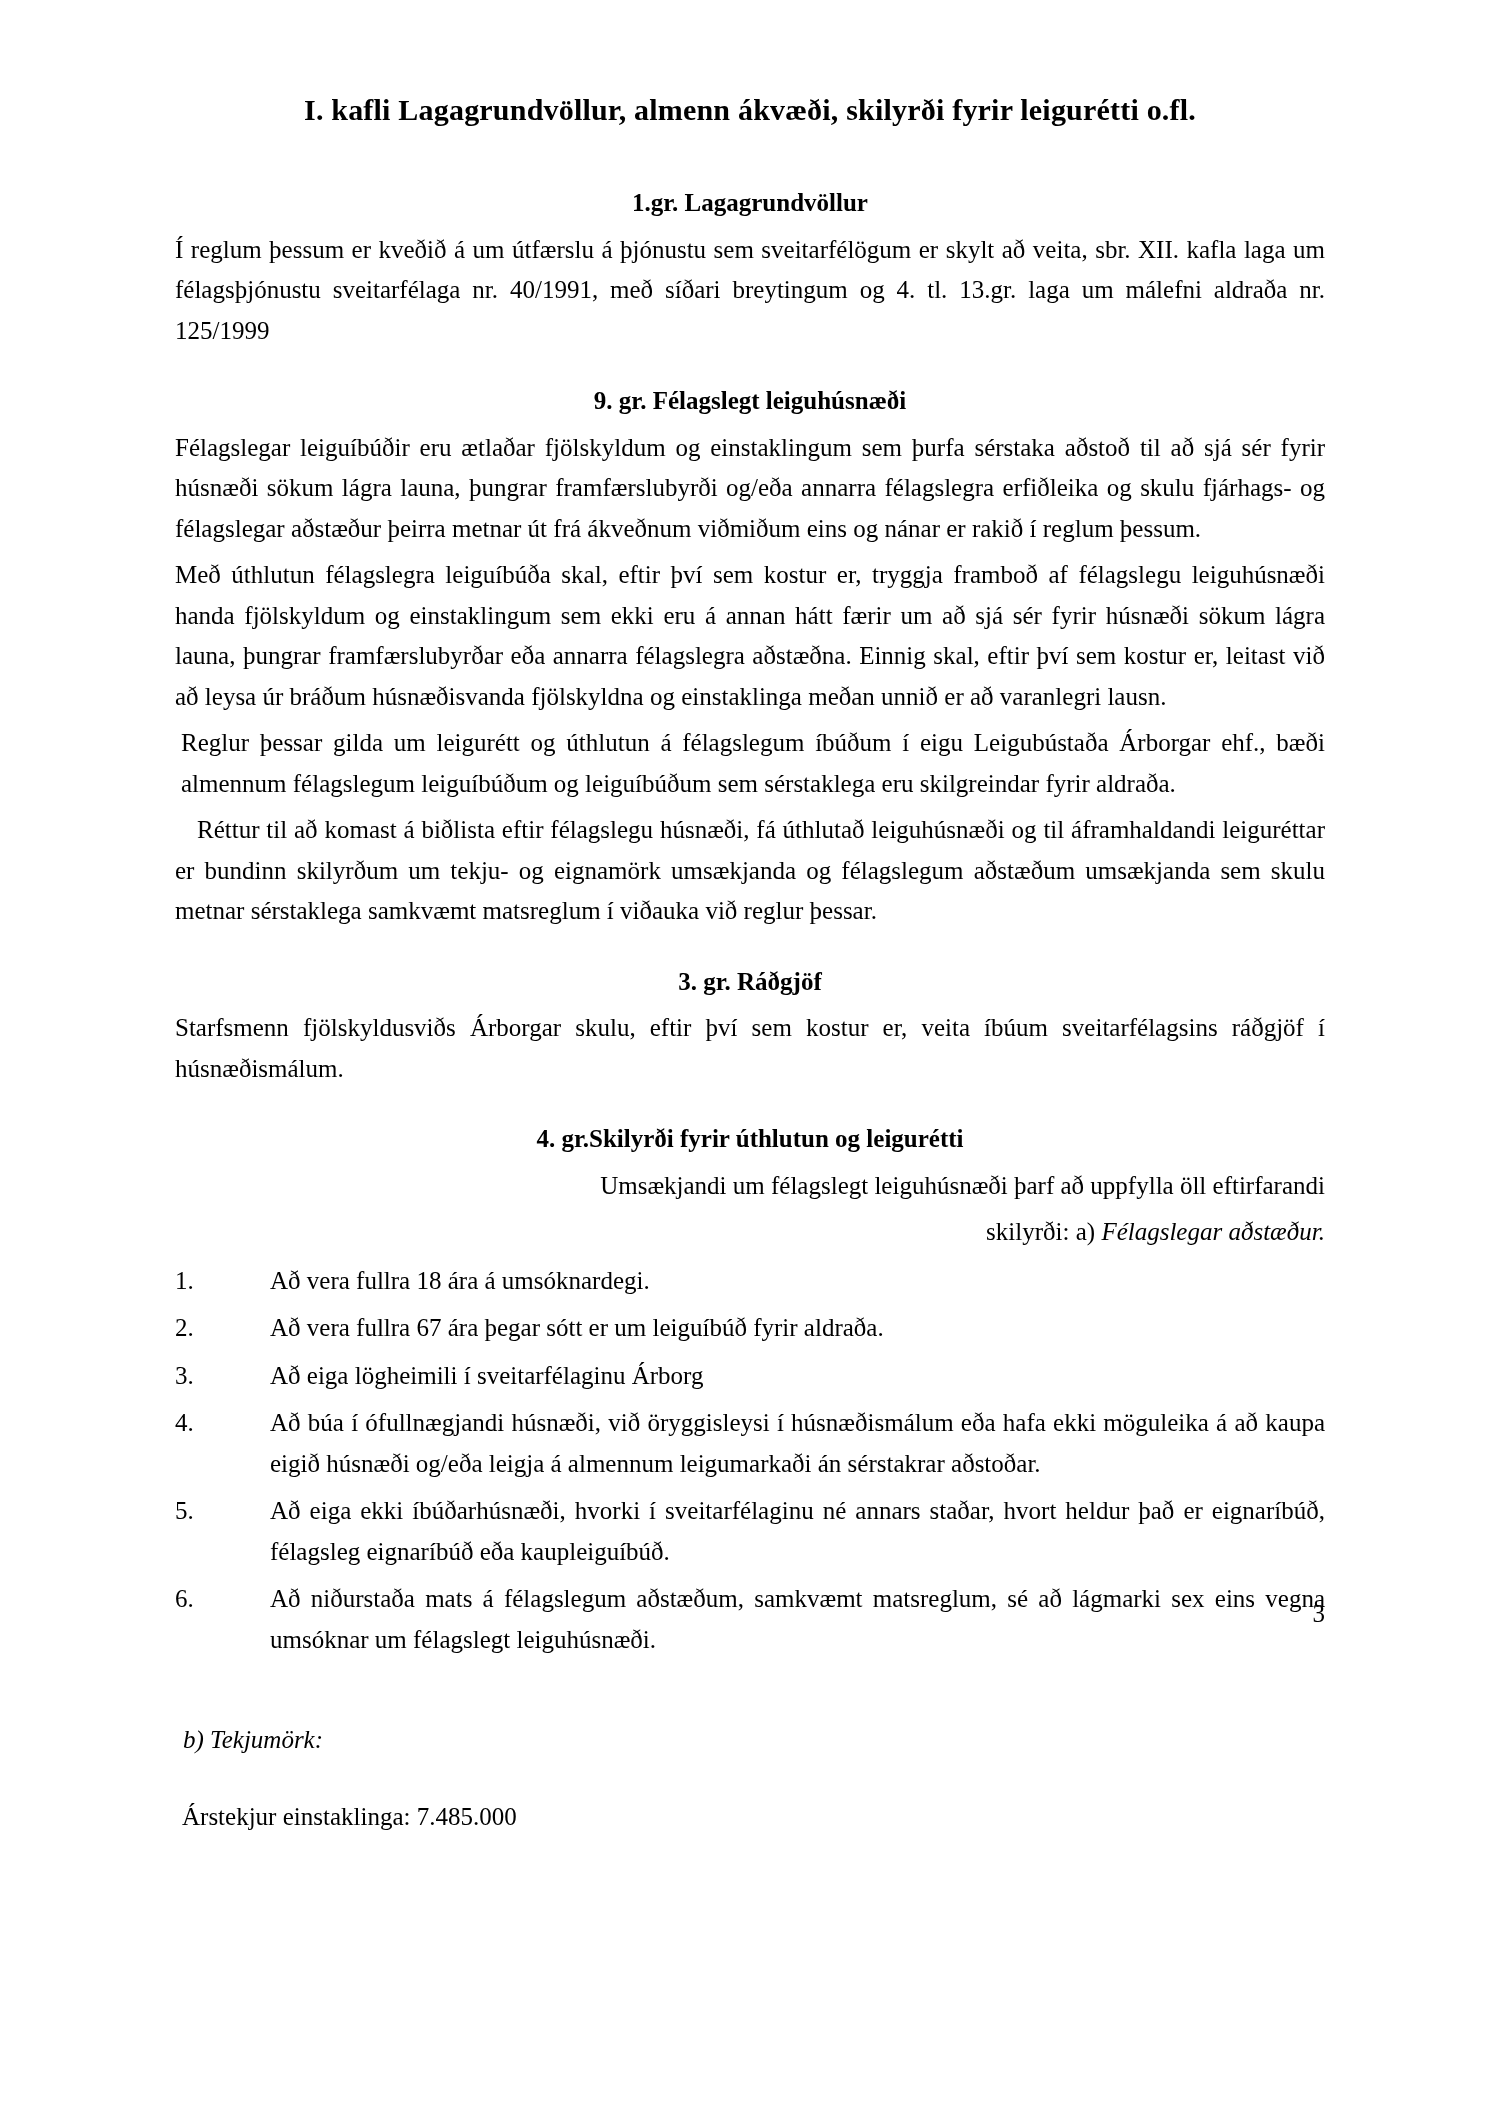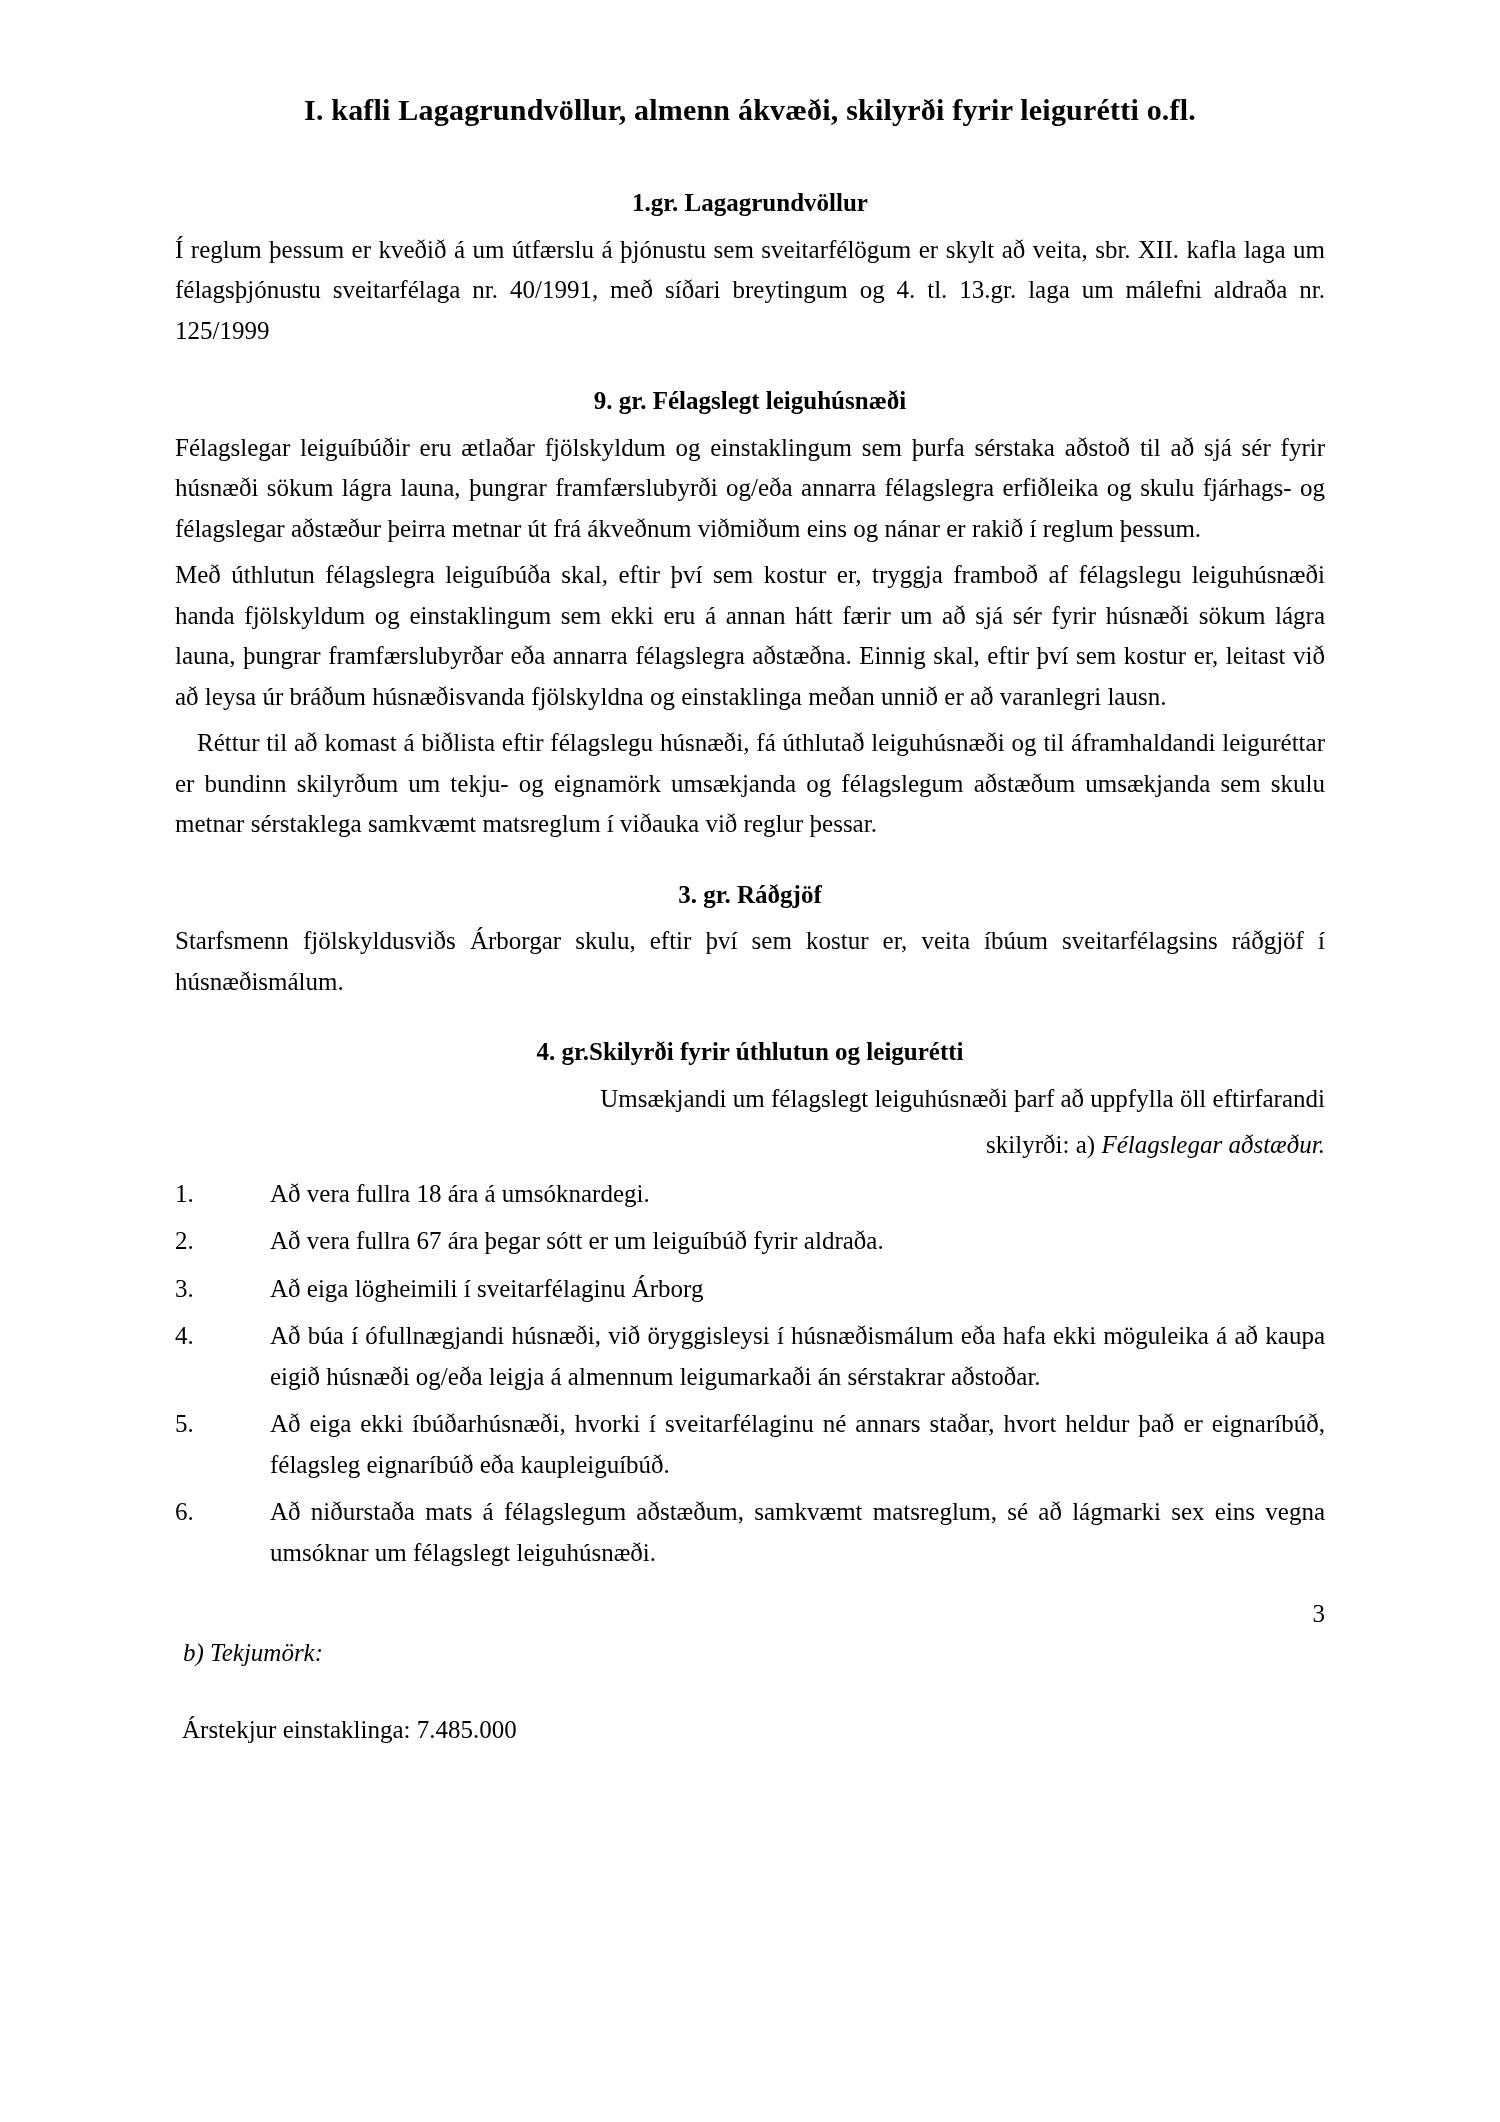--- a/index.html
+++ b/index.html
@@ -107,20 +107,21 @@
   <div class="spacer-lg"></div>
 
   <h2 class="section-heading">1.gr. Lagagrundvöllur</h2>
   <p class="body-text first">Í reglum þessum er kveðið á um útfærslu á þjónustu sem sveitarfélögum er skylt að veita, sbr. XII. kafla laga um félagsþjónustu sveitarfélaga nr. 40/1991, með síðari breytingum og 4. tl. 13.gr. laga um málefni aldraða nr. 125/1999</p>
 
   <div class="spacer-md"></div>
 
   <h2 class="section-heading">9. gr. Félagslegt  leiguhúsnæði</h2>
   <p class="body-text first">Félagslegar leiguíbúðir eru ætlaðar fjölskyldum og einstaklingum sem þurfa sérstaka aðstoð til að sjá sér fyrir húsnæði sökum lágra launa, þungrar framfærslubyrði og/eða annarra félagslegra erfiðleika og skulu fjárhags- og félagslegar aðstæður þeirra metnar út frá ákveðnum viðmiðum eins og nánar er rakið í reglum þessum.</p>
   <p class="body-text">Með úthlutun félagslegra leiguíbúða skal, eftir því sem kostur er, tryggja framboð af félagslegu leiguhúsnæði handa fjölskyldum og einstaklingum sem ekki eru á annan hátt færir um að sjá sér fyrir húsnæði sökum lágra launa, þungrar framfærslubyrðar eða annarra félagslegra aðstæðna. Einnig skal, eftir því sem kostur er, leitast við að leysa úr bráðum húsnæðisvanda fjölskyldna og einstaklinga meðan unnið er að varanlegri lausn.</p>
+  <p class="body-text lead-space"> Reglur þessar gilda um leigurétt og úthlutun á félagslegum íbúðum í eigu Leigubústaða Árborgar ehf., bæði almennum félagslegum leiguíbúðum og leiguíbúðum sem sérstaklega eru skilgreindar fyrir aldraða.</p>
   <p class="body-text indent-lead">Réttur til að komast á biðlista eftir félagslegu húsnæði, fá úthlutað leiguhúsnæði og til áframhaldandi leiguréttar er bundinn skilyrðum um tekju- og eignamörk umsækjanda og félagslegum aðstæðum umsækjanda sem skulu metnar sérstaklega samkvæmt matsreglum í viðauka við reglur þessar.</p>
 
   <div class="spacer-md"></div>
 
   <h2 class="section-heading">3. gr. Ráðgjöf</h2>
   <p class="body-text first">Starfsmenn fjölskyldusviðs Árborgar skulu, eftir því sem kostur er, veita íbúum sveitarfélagsins ráðgjöf í húsnæðismálum.</p>
 
   <div class="spacer-md"></div>
 
   <h2 class="section-heading">4. gr.Skilyrði fyrir úthlutun og leigurétti</h2>

